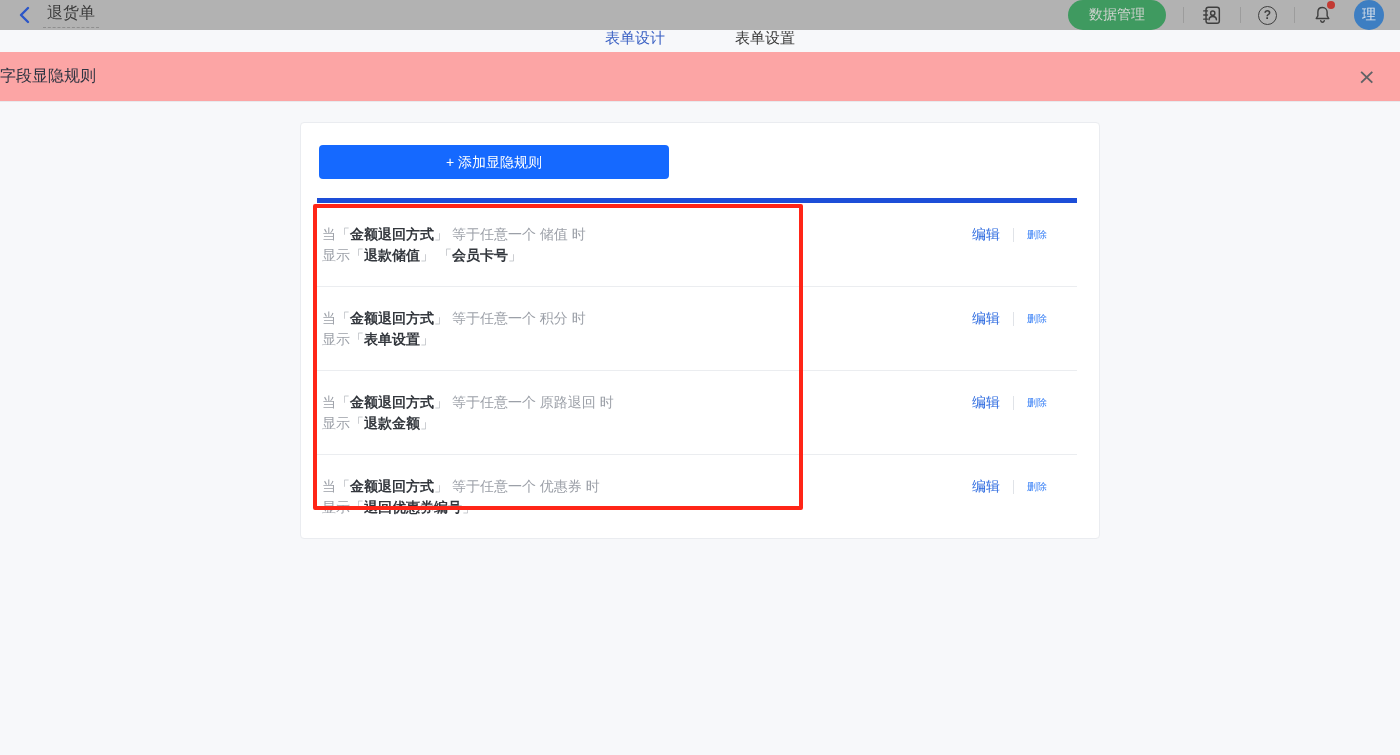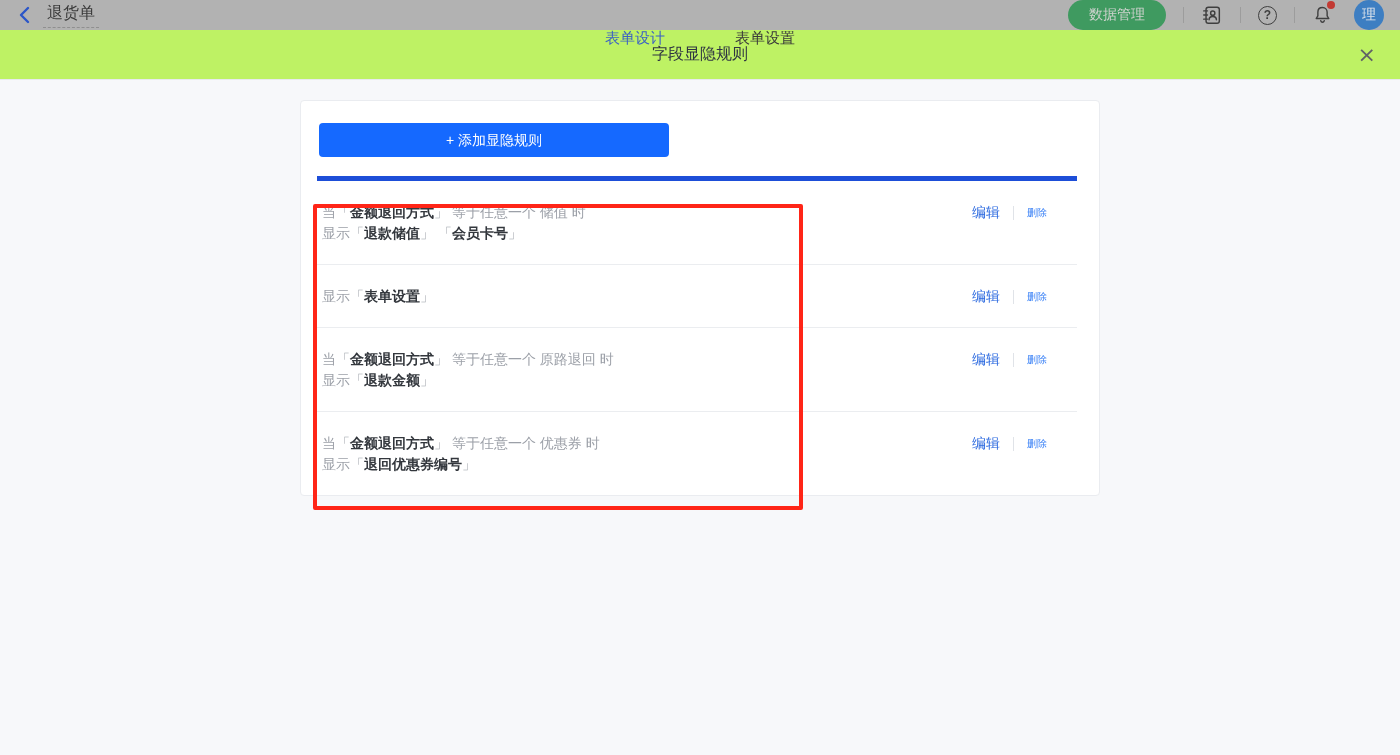--- a/index.html
+++ b/index.html
@@ -44,23 +44,24 @@
     border-radius:50%; background:#c23a33;
   }
   .avatar {
     width:30px; height:30px; border-radius:50%; background:#3d7ec2;
     color:#dde3ea; font-size:14px; display:flex; align-items:center;
     justify-content:center; margin-left:21px; cursor:pointer;
   }
 
   
   .modal-header {
-    position:relative; height:50px; background:#bef264;
-    display:flex; align-items:center; justify-content:center;
+    position:relative; height:50px; background:#fca5a5;
+    display:flex; align-items:center; justify-content:flex-start;
     border-bottom:1px solid #e8eaed;
+    margin-top:22px;
   }
   .modal-title { font-size:16px; color:#2f3542; }
   .modal-close {
     position:absolute; right:24px; top:50%; transform:translateY(-50%);
     font-size:22px; line-height:1; color:#606266; cursor:pointer;
     font-family:"DejaVu Sans",sans-serif;
   }
   .modal-body { height:660px; background:#f7f8fa; }
 
   .rules-card {
@@ -160,20 +161,21 @@
       </div>
       <div class="rule-actions">
         <span class="act-edit">编辑</span>
         <span class="act-sep"></span>
         <span class="act-del">删除</span>
       </div>
     </div>
 
     <div class="rule-row">
       <div class="rule-text">
+        <div><span class="g">当「</span><span class="f">金额退回方式</span><span class="g">」 等于任意一个 积分 时</span></div>
         <div><span class="g">显示「</span><span class="f">表单设置</span><span class="g">」</span></div>
       </div>
       <div class="rule-actions">
         <span class="act-edit">编辑</span>
         <span class="act-sep"></span>
         <span class="act-del">删除</span>
       </div>
     </div>
 
     <div class="rule-row">

